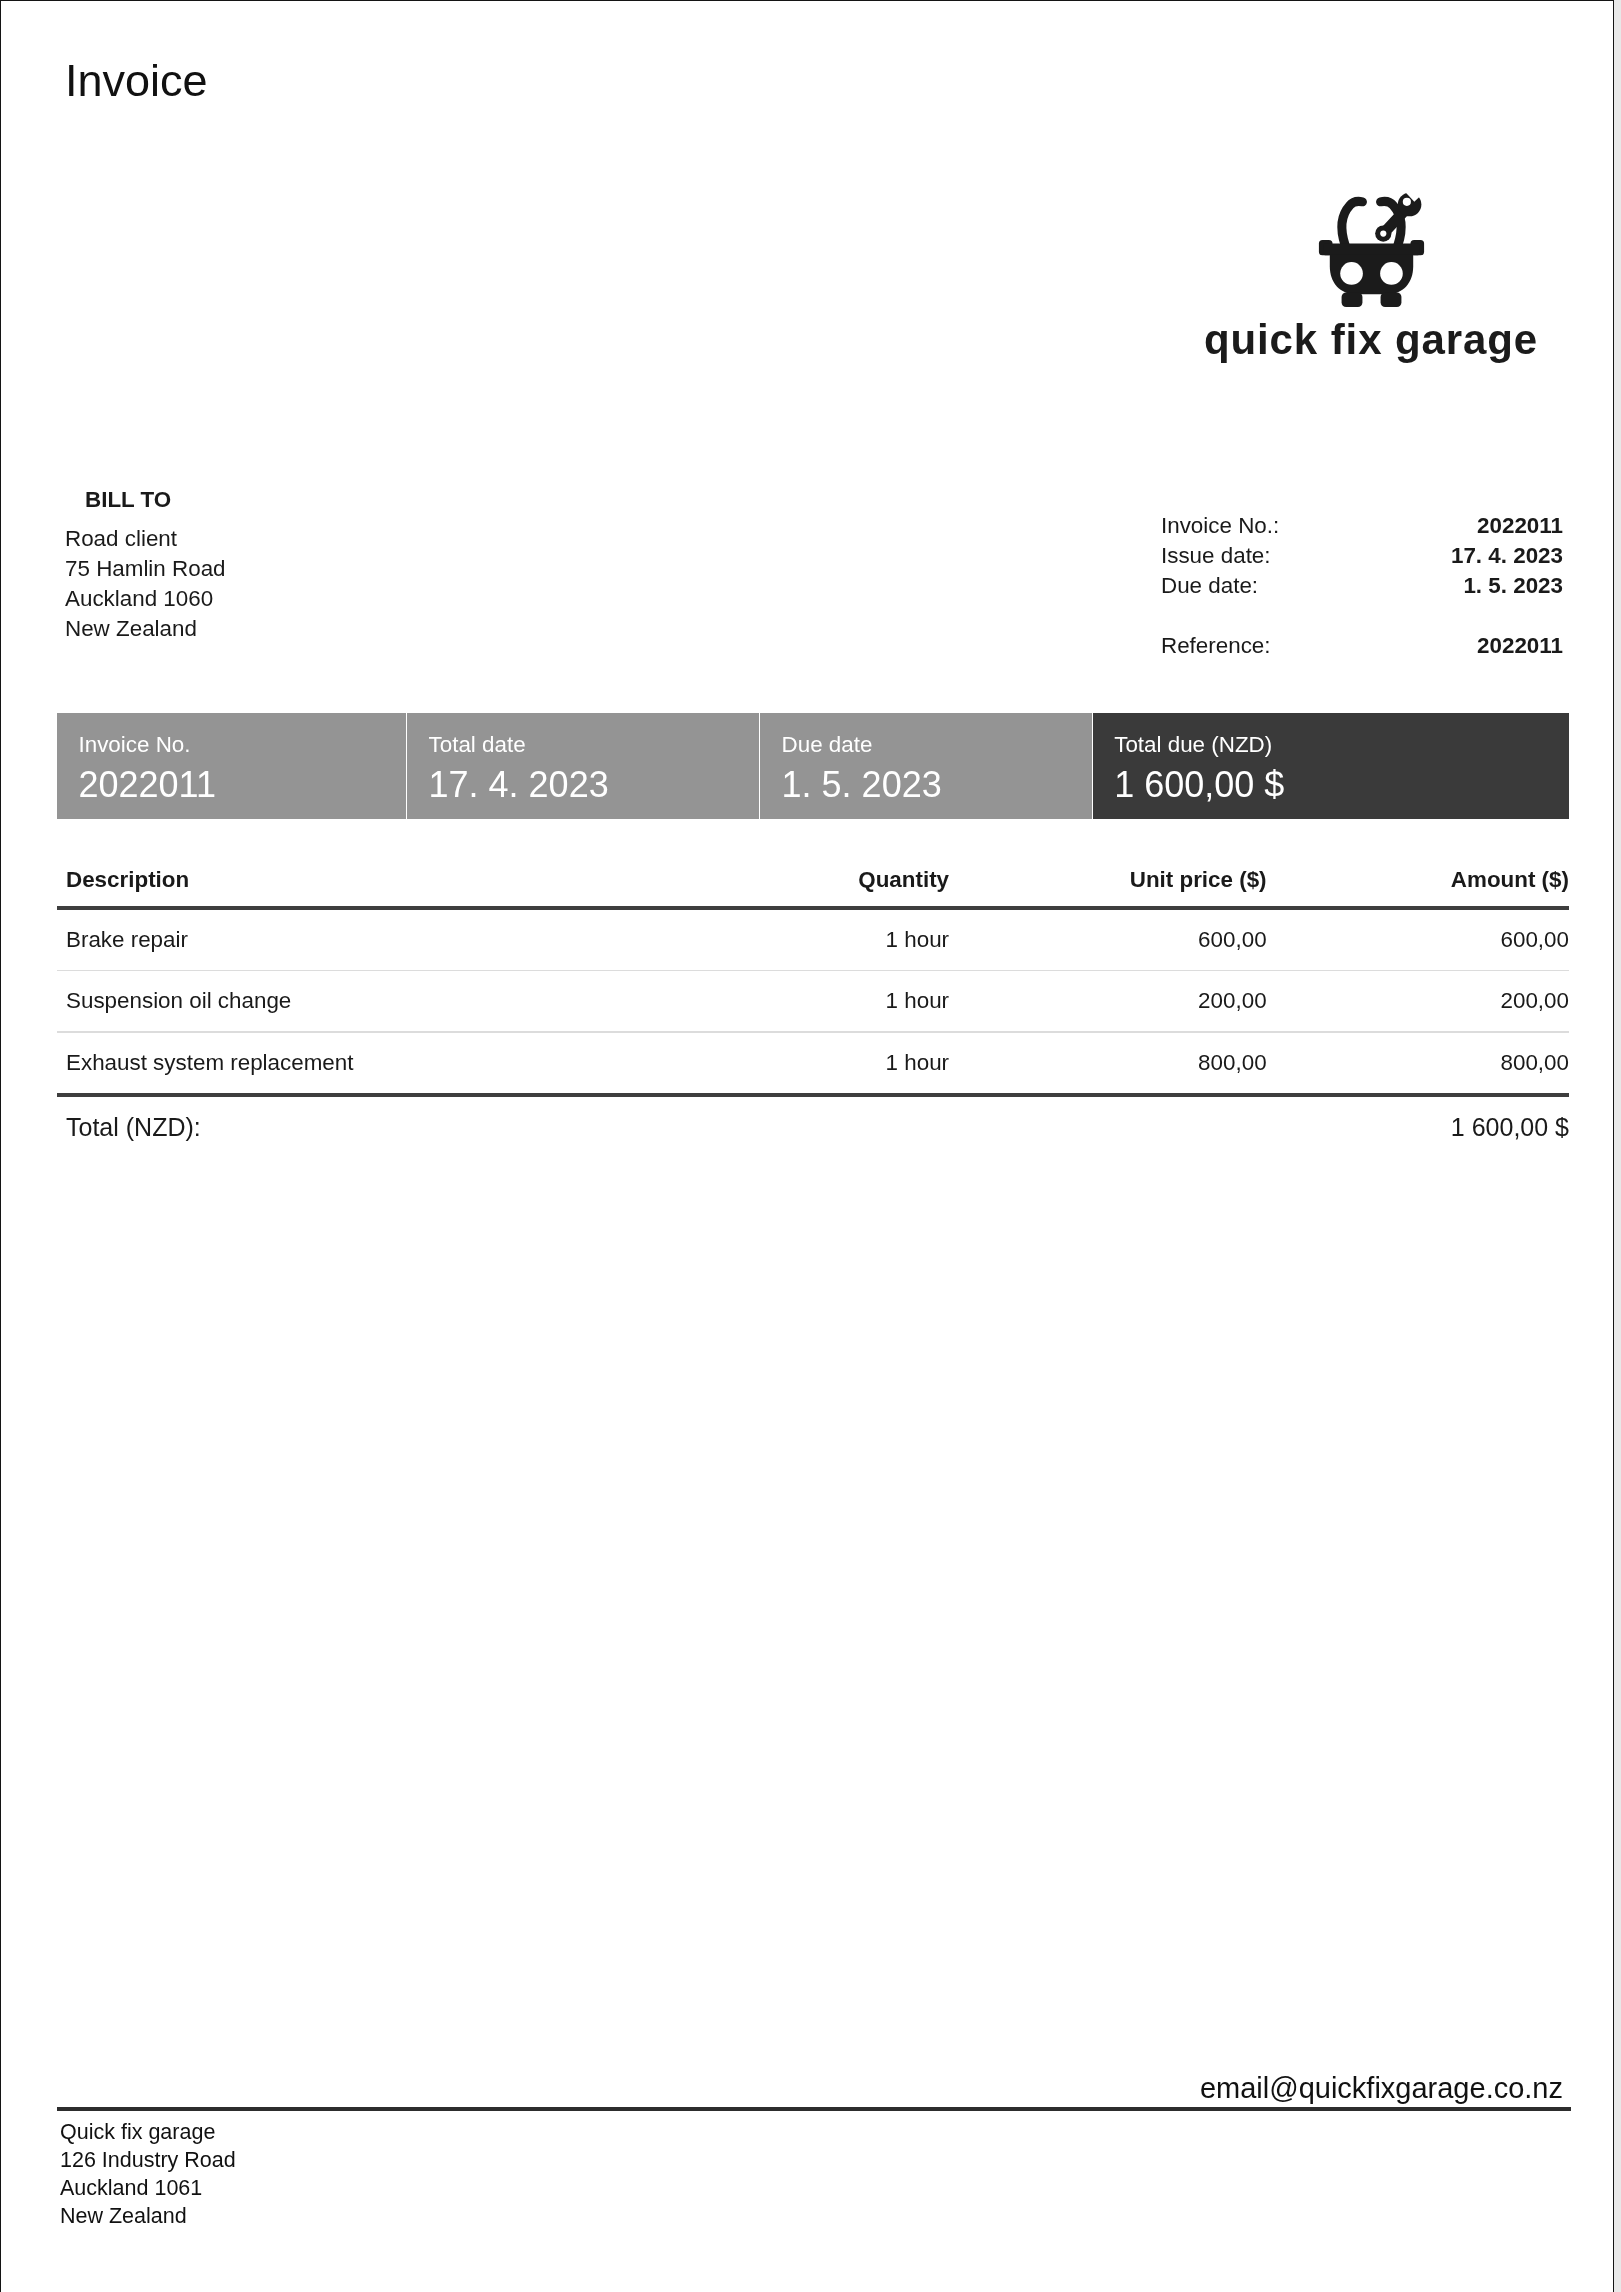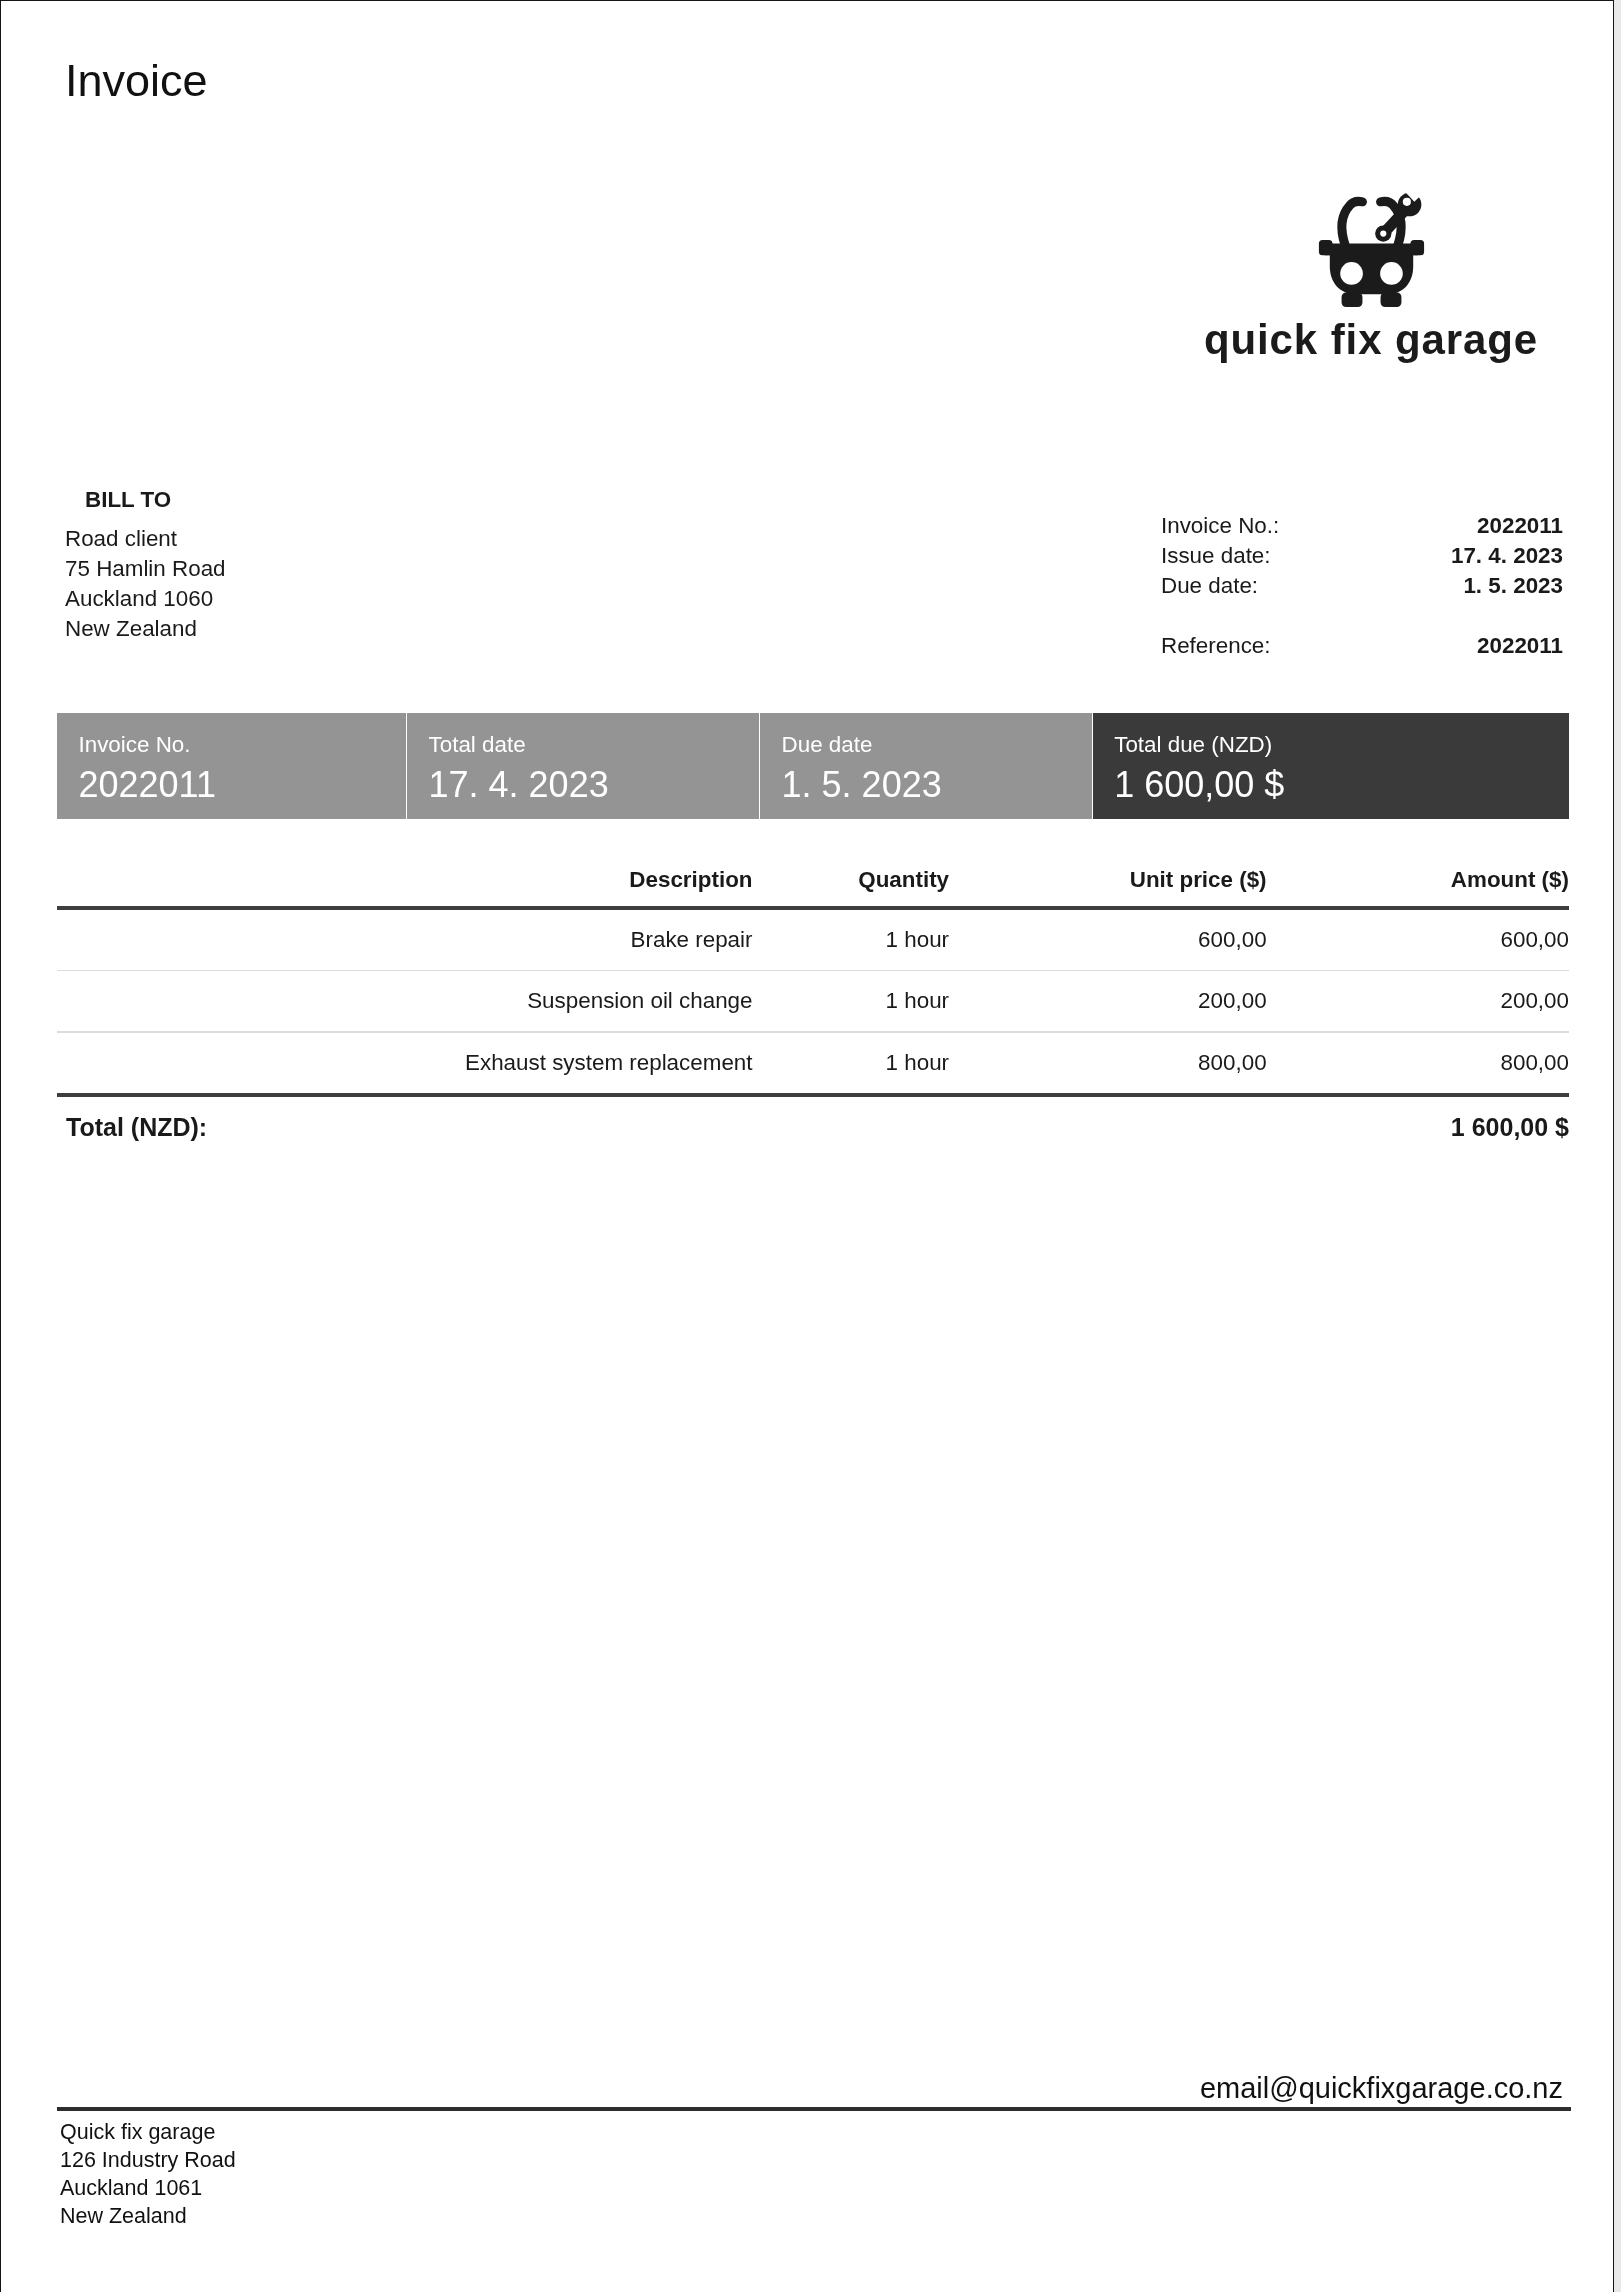--- a/index.html
+++ b/index.html
@@ -65,32 +65,32 @@
   .strip .c4{width:31.5%;}
   .strip .label{font-size:22.4px;line-height:27px;}
   .strip .value{font-size:36px;line-height:43px;margin-top:4.5px;}
   
   .items{position:absolute;left:56px;top:853px;width:1512px;font-size:22.4px;}
   .trow{
     display:grid;
     grid-template-columns:46% 13% 21% 20%;
     align-items:center;
   }
-  .trow > div:nth-child(1){text-align:right;padding-left:9px;}
+  .trow > div:nth-child(1){text-align:left;padding-left:9px;}
   .trow > div:nth-child(2),
   .trow > div:nth-child(3),
   .trow > div:nth-child(4){text-align:right;}
   .thead{font-weight:700;height:52px;}
   .rule-dark{height:3.6px;background:#3e3e3e;}
   .rule-light{height:1.8px;background:#dcdcdc;}
   .item-row{height:60px;}
   .total-row{
     display:flex;justify-content:space-between;align-items:flex-end;
     padding:16px 0 0 9px;
-    font-size:25px;font-weight:700;
+    font-size:25px;font-weight:400;
   }
   
   .footer-email{
     position:absolute;left:56px;top:2071px;width:1506px;
     text-align:right;font-size:29px;color:#111;
   }
   .footer-rule{position:absolute;left:56px;top:2106px;width:1514px;height:3.6px;background:#2d2d2d;}
   .footer-address{
     position:absolute;left:59px;top:2117px;
     font-size:21.5px;line-height:28px;color:#111;

